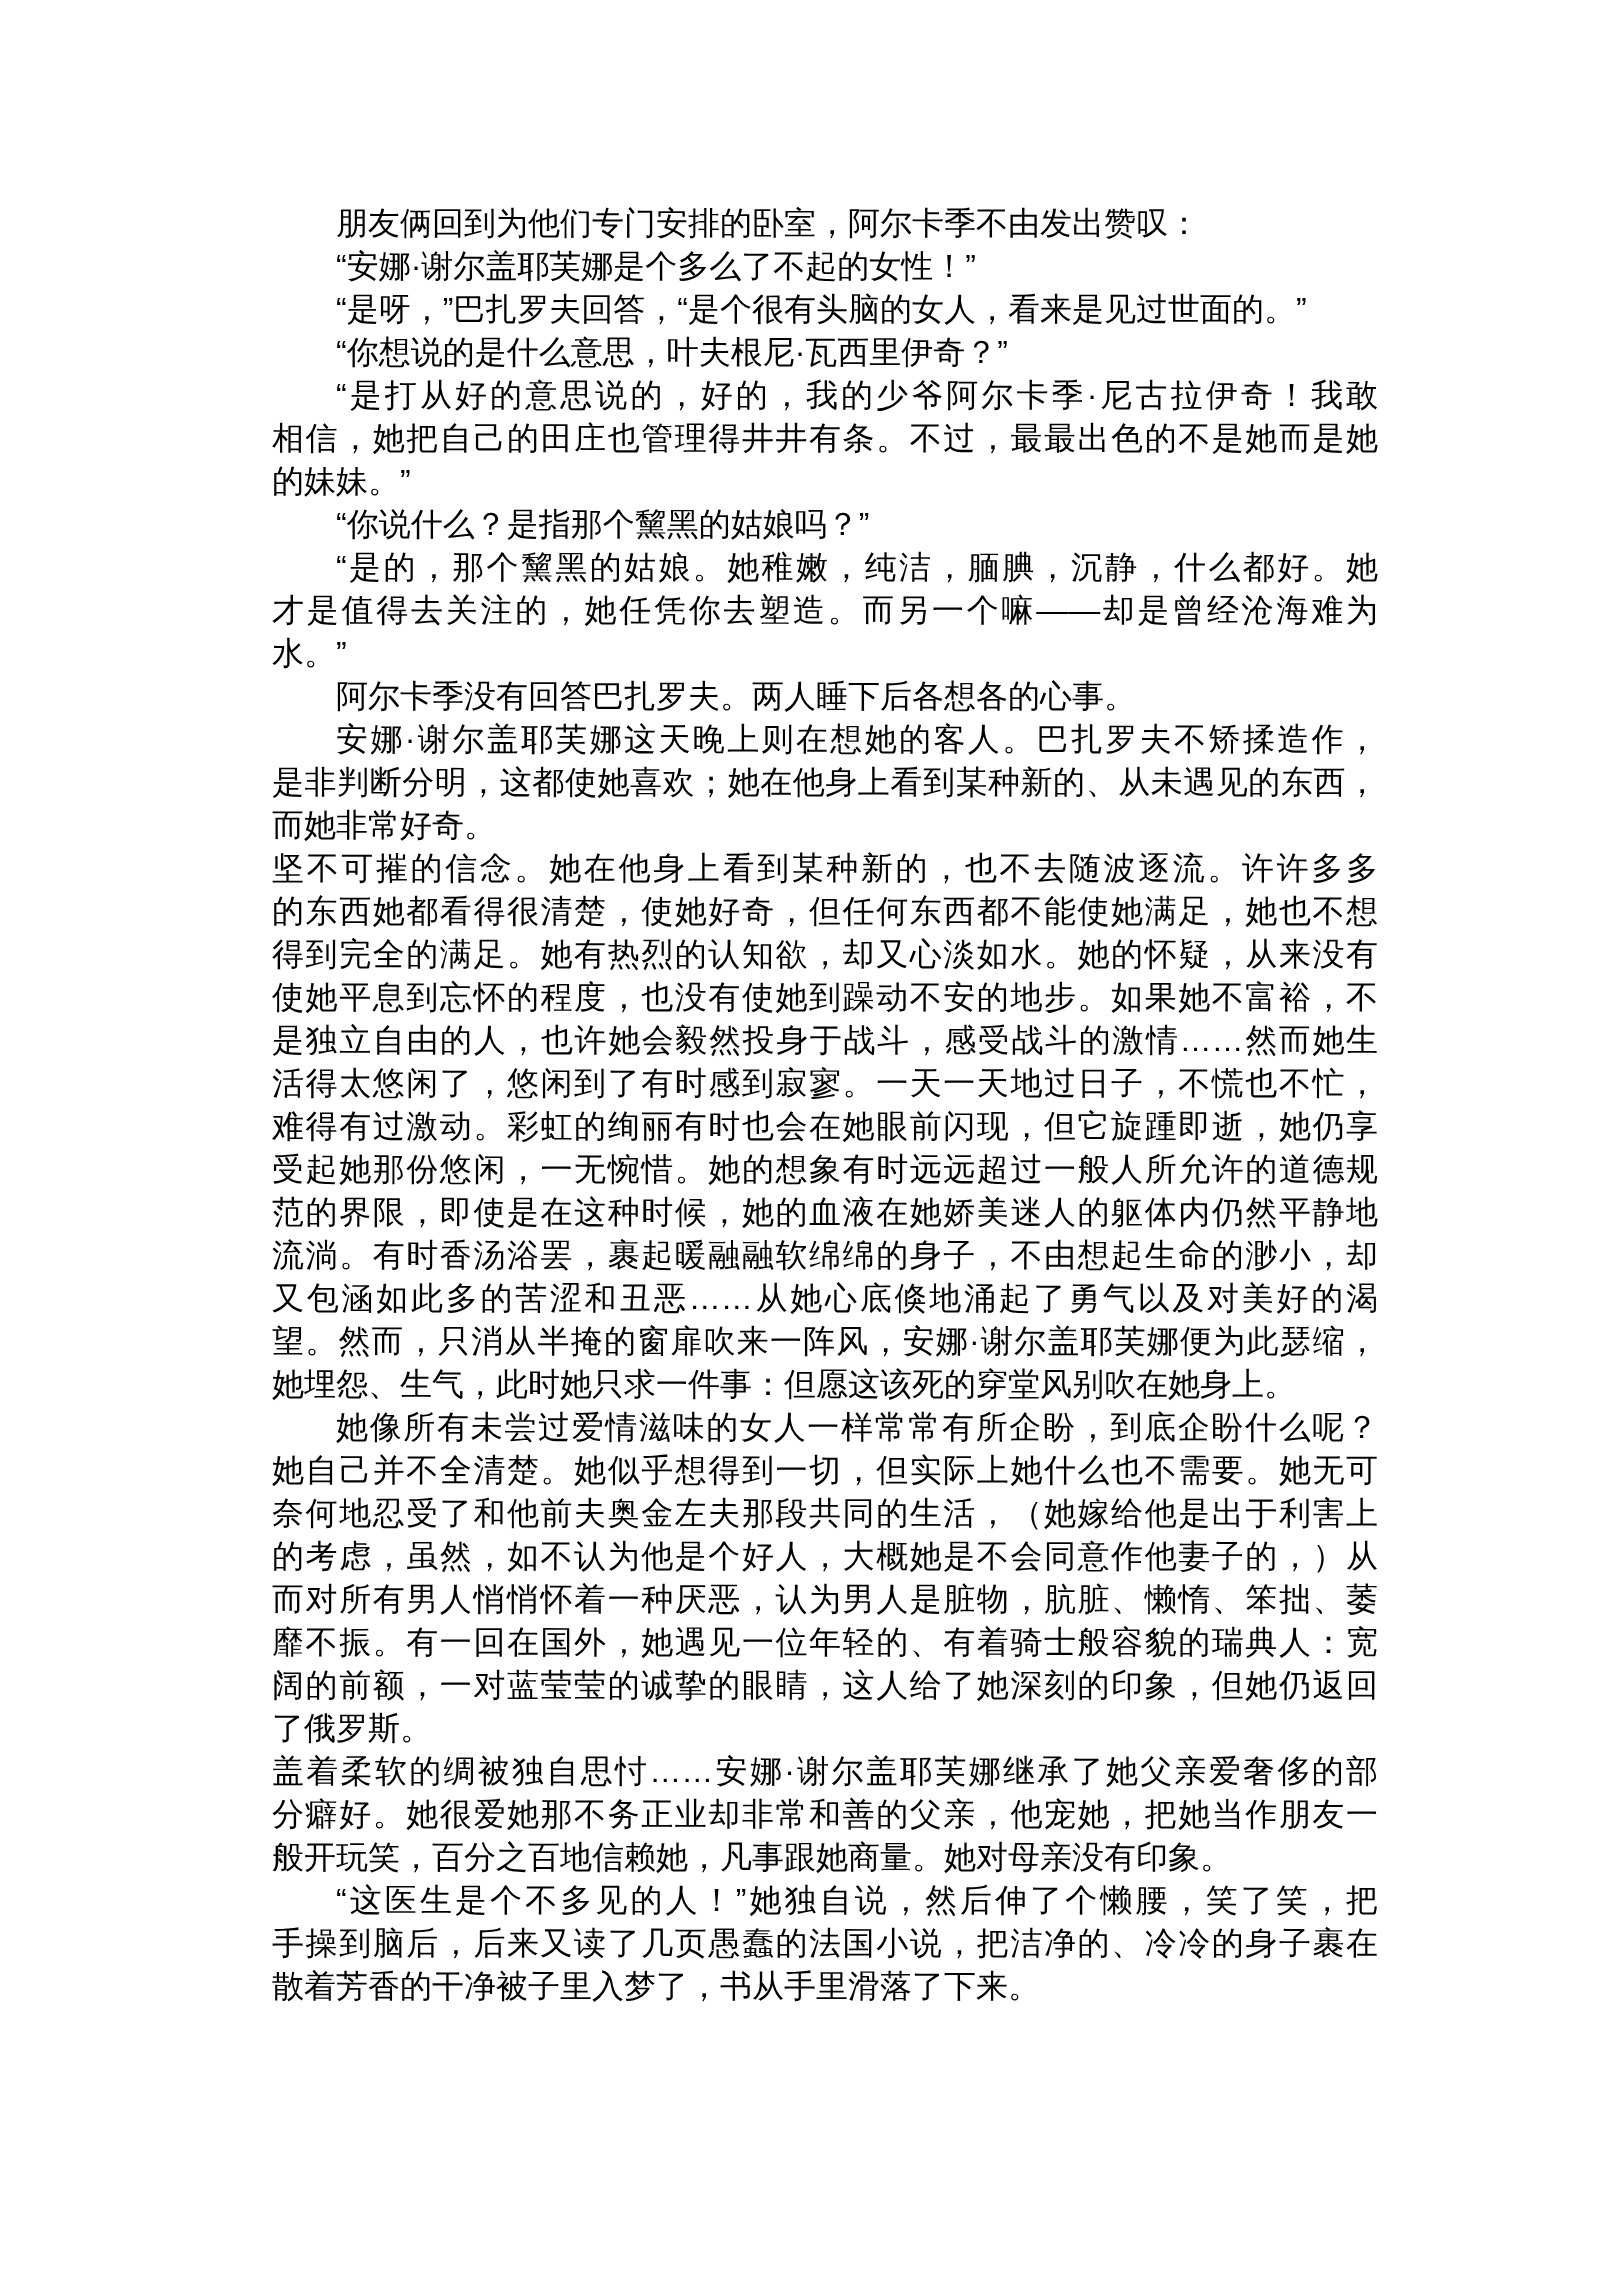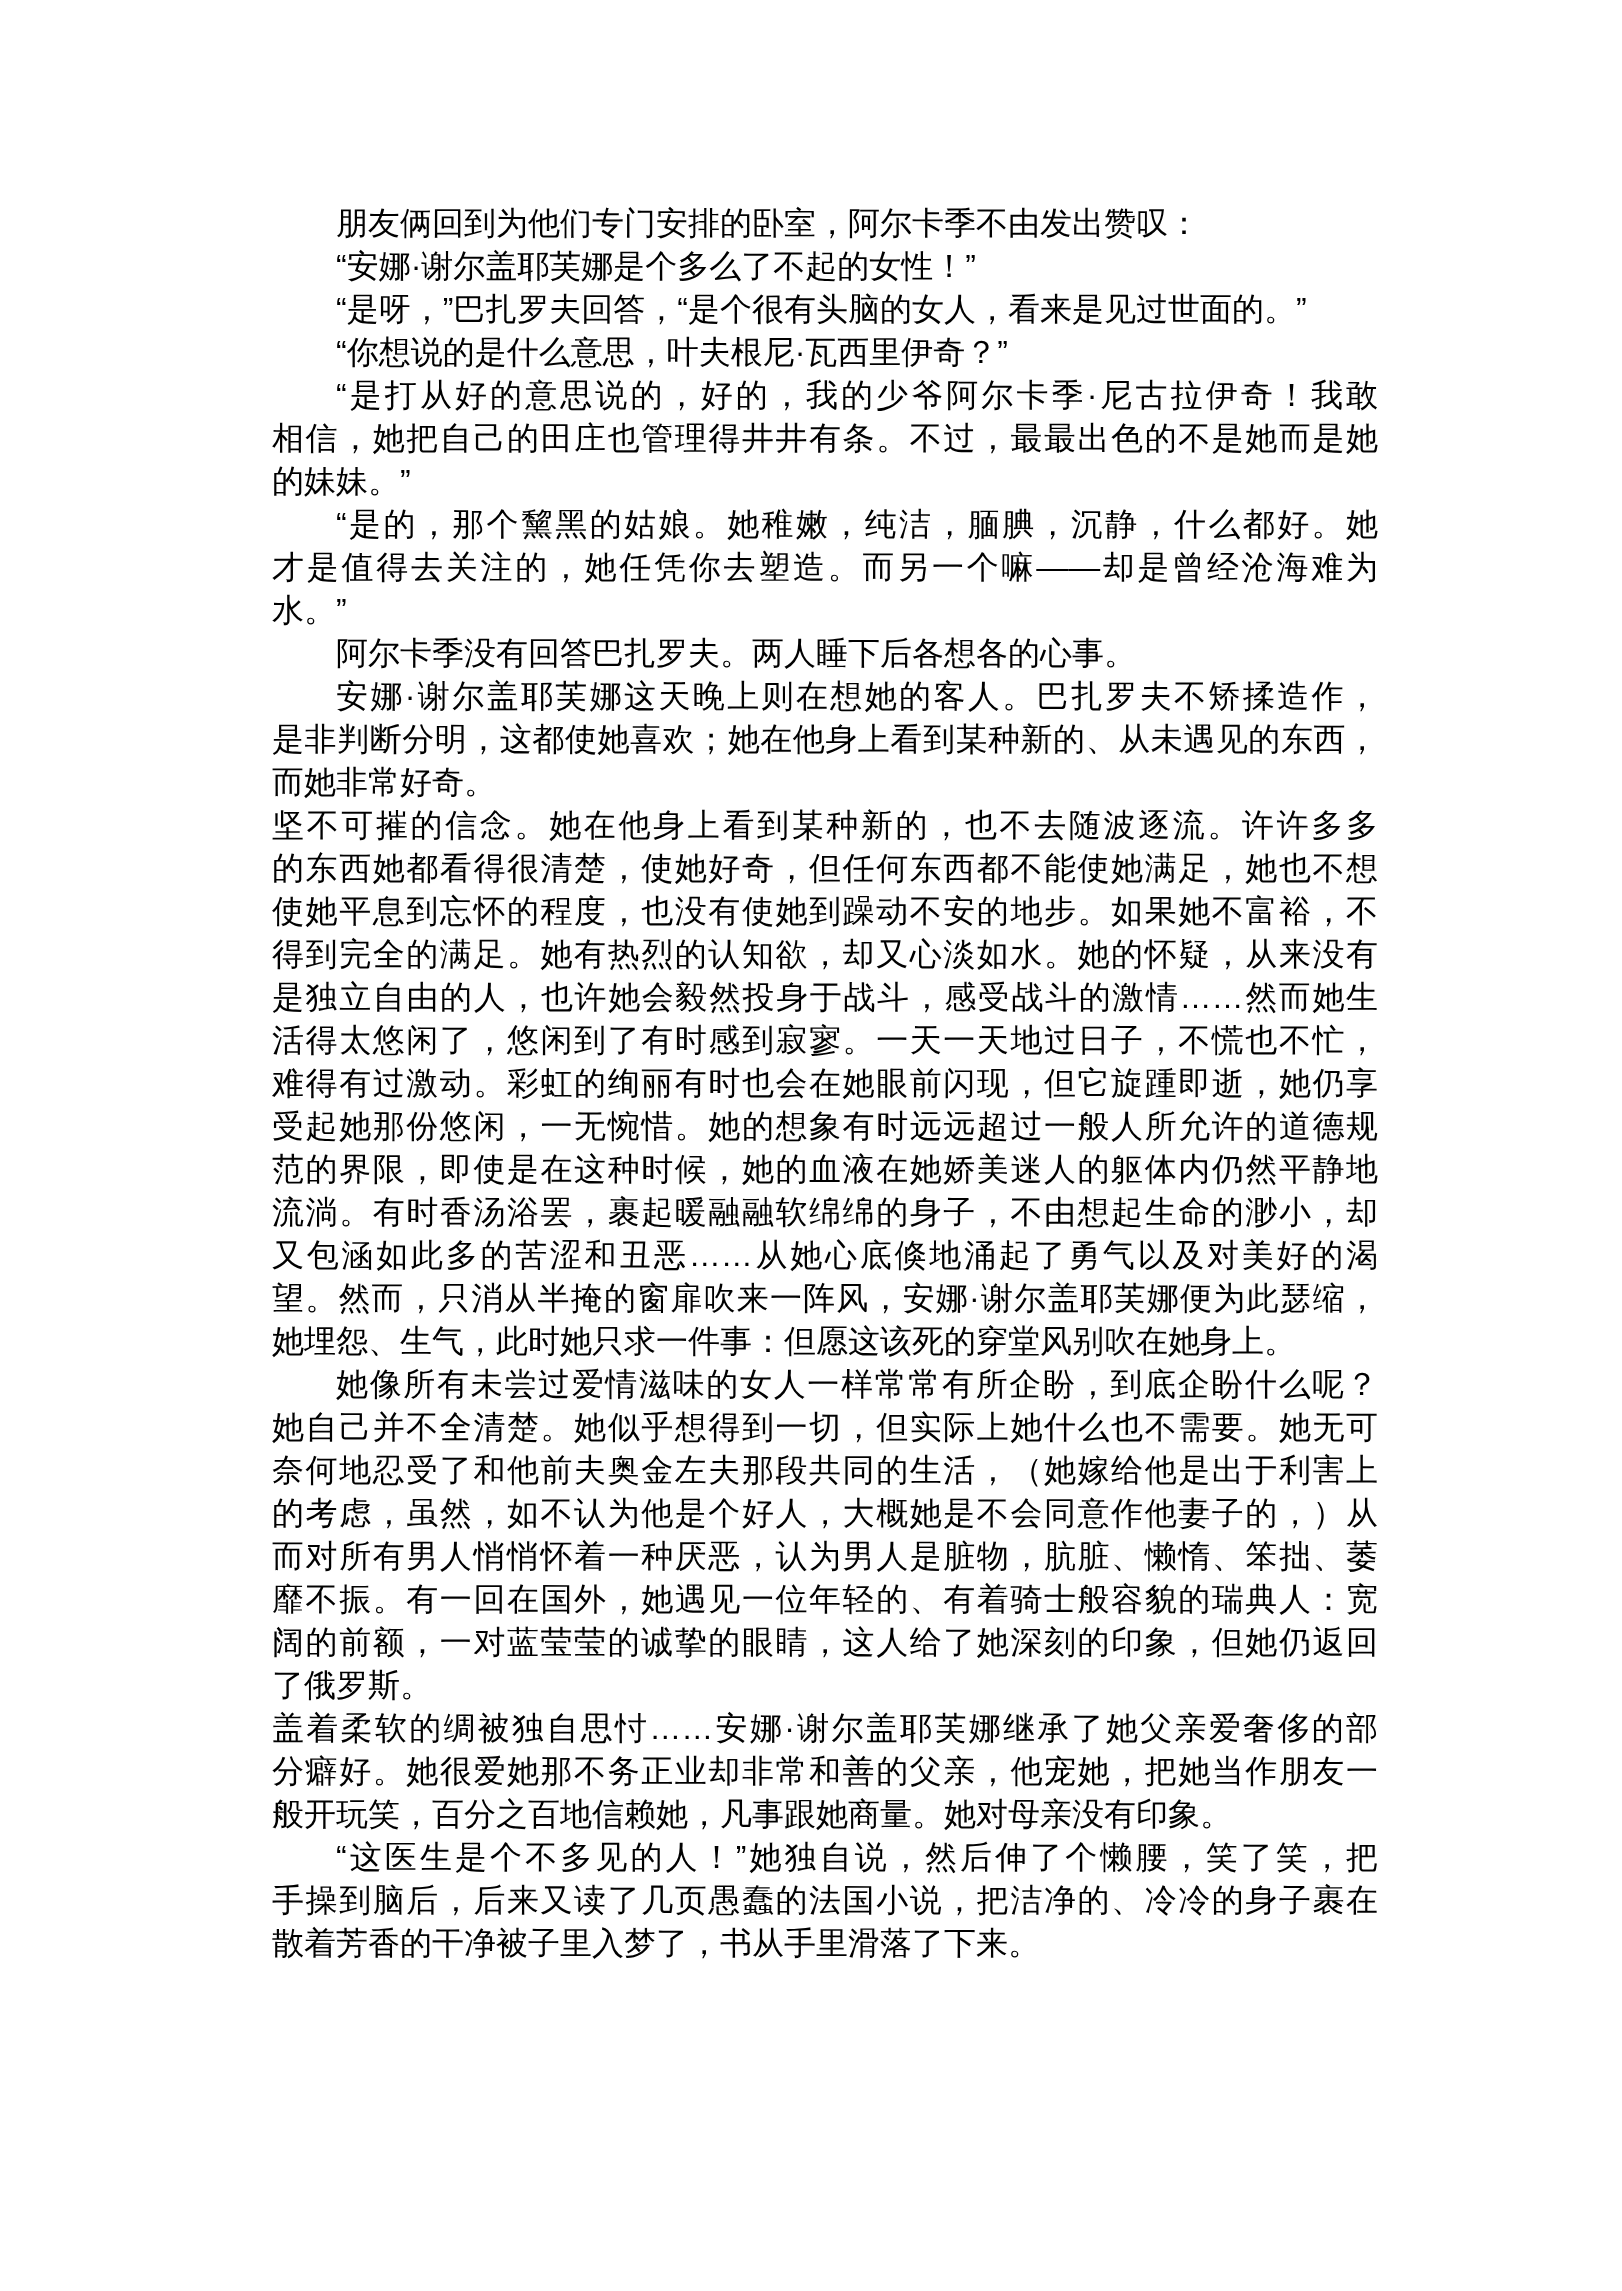--- a/index.html
+++ b/index.html
@@ -59,37 +59,40 @@
       </div>
       <div class="paragraph">
         <div class="line para-first para-last">“你想说的是什么意思，叶夫根尼·瓦西里伊奇？”</div>
       </div>
       <div class="paragraph">
         <div class="line para-first">“是打从好的意思说的，好的，我的少爷阿尔卡季·尼古拉伊奇！我敢</div>
         <div class="line">相信，她把自己的田庄也管理得井井有条。不过，最最出色的不是她而是她</div>
         <div class="line para-last">的妹妹。”</div>
       </div>
       <div class="paragraph">
+        <div class="line para-first para-last">“你说什么？是指那个黧黑的姑娘吗？”</div>
+      </div>
+      <div class="paragraph">
         <div class="line para-first">“是的，那个黧黑的姑娘。她稚嫩，纯洁，腼腆，沉静，什么都好。她</div>
         <div class="line">才是值得去关注的，她任凭你去塑造。而另一个嘛——却是曾经沧海难为</div>
         <div class="line para-last">水。”</div>
       </div>
       <div class="paragraph">
         <div class="line para-first para-last">阿尔卡季没有回答巴扎罗夫。两人睡下后各想各的心事。</div>
       </div>
       <div class="paragraph">
         <div class="line para-first">安娜·谢尔盖耶芙娜这天晚上则在想她的客人。巴扎罗夫不矫揉造作，</div>
         <div class="line">是非判断分明，这都使她喜欢；她在他身上看到某种新的、从未遇见的东西，</div>
         <div class="line para-last">而她非常好奇。</div>
       </div>
       <div class="paragraph">
         <div class="line">坚不可摧的信念。她在他身上看到某种新的，也不去随波逐流。许许多多</div>
         <div class="line">的东西她都看得很清楚，使她好奇，但任何东西都不能使她满足，她也不想</div>
+        <div class="line">得到完全的满足。她有热烈的认知欲，却又心淡如水。她的怀疑，从来没有</div>
         <div class="line">使她平息到忘怀的程度，也没有使她到躁动不安的地步。如果她不富裕，不</div>
-        <div class="line">得到完全的满足。她有热烈的认知欲，却又心淡如水。她的怀疑，从来没有</div>
         <div class="line">是独立自由的人，也许她会毅然投身于战斗，感受战斗的激情……然而她生</div>
         <div class="line">活得太悠闲了，悠闲到了有时感到寂寥。一天一天地过日子，不慌也不忙，</div>
         <div class="line">难得有过激动。彩虹的绚丽有时也会在她眼前闪现，但它旋踵即逝，她仍享</div>
         <div class="line">受起她那份悠闲，一无惋惜。她的想象有时远远超过一般人所允许的道德规</div>
         <div class="line">范的界限，即使是在这种时候，她的血液在她娇美迷人的躯体内仍然平静地</div>
         <div class="line">流淌。有时香汤浴罢，裹起暖融融软绵绵的身子，不由想起生命的渺小，却</div>
         <div class="line">又包涵如此多的苦涩和丑恶……从她心底倏地涌起了勇气以及对美好的渴</div>
         <div class="line">望。然而，只消从半掩的窗扉吹来一阵风，安娜·谢尔盖耶芙娜便为此瑟缩，</div>
         <div class="line para-last">她埋怨、生气，此时她只求一件事：但愿这该死的穿堂风别吹在她身上。</div>
       </div>

